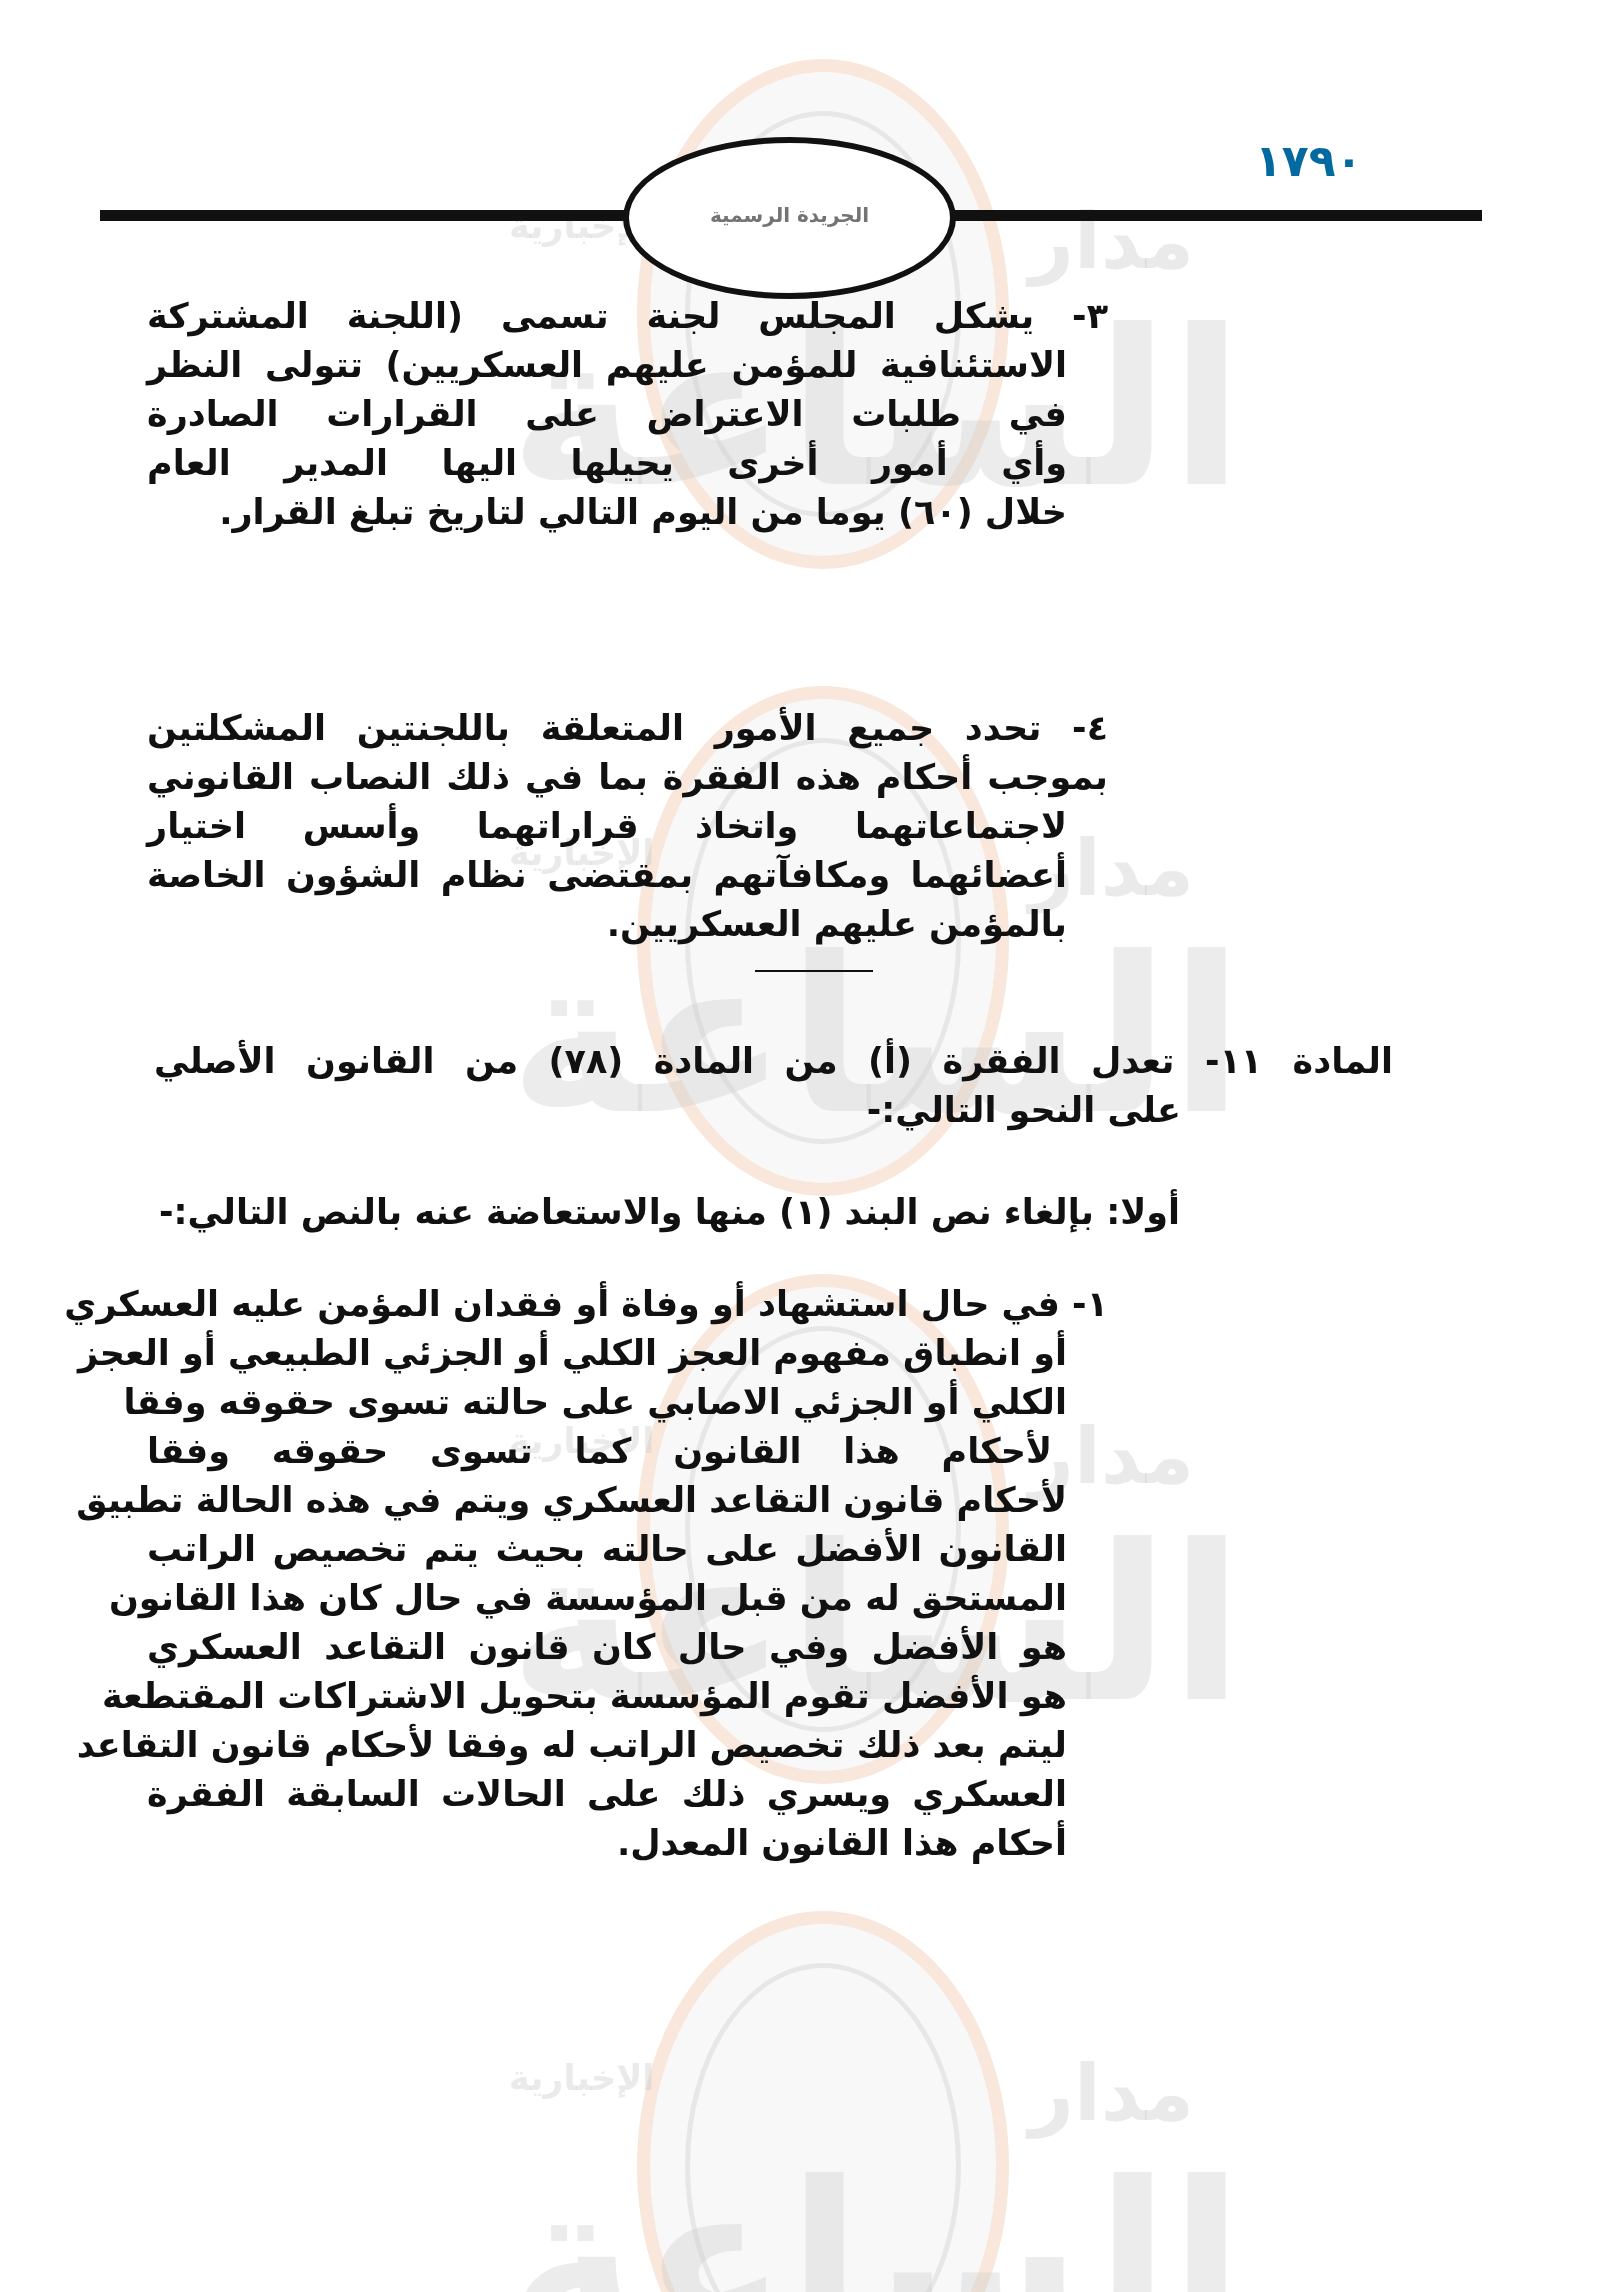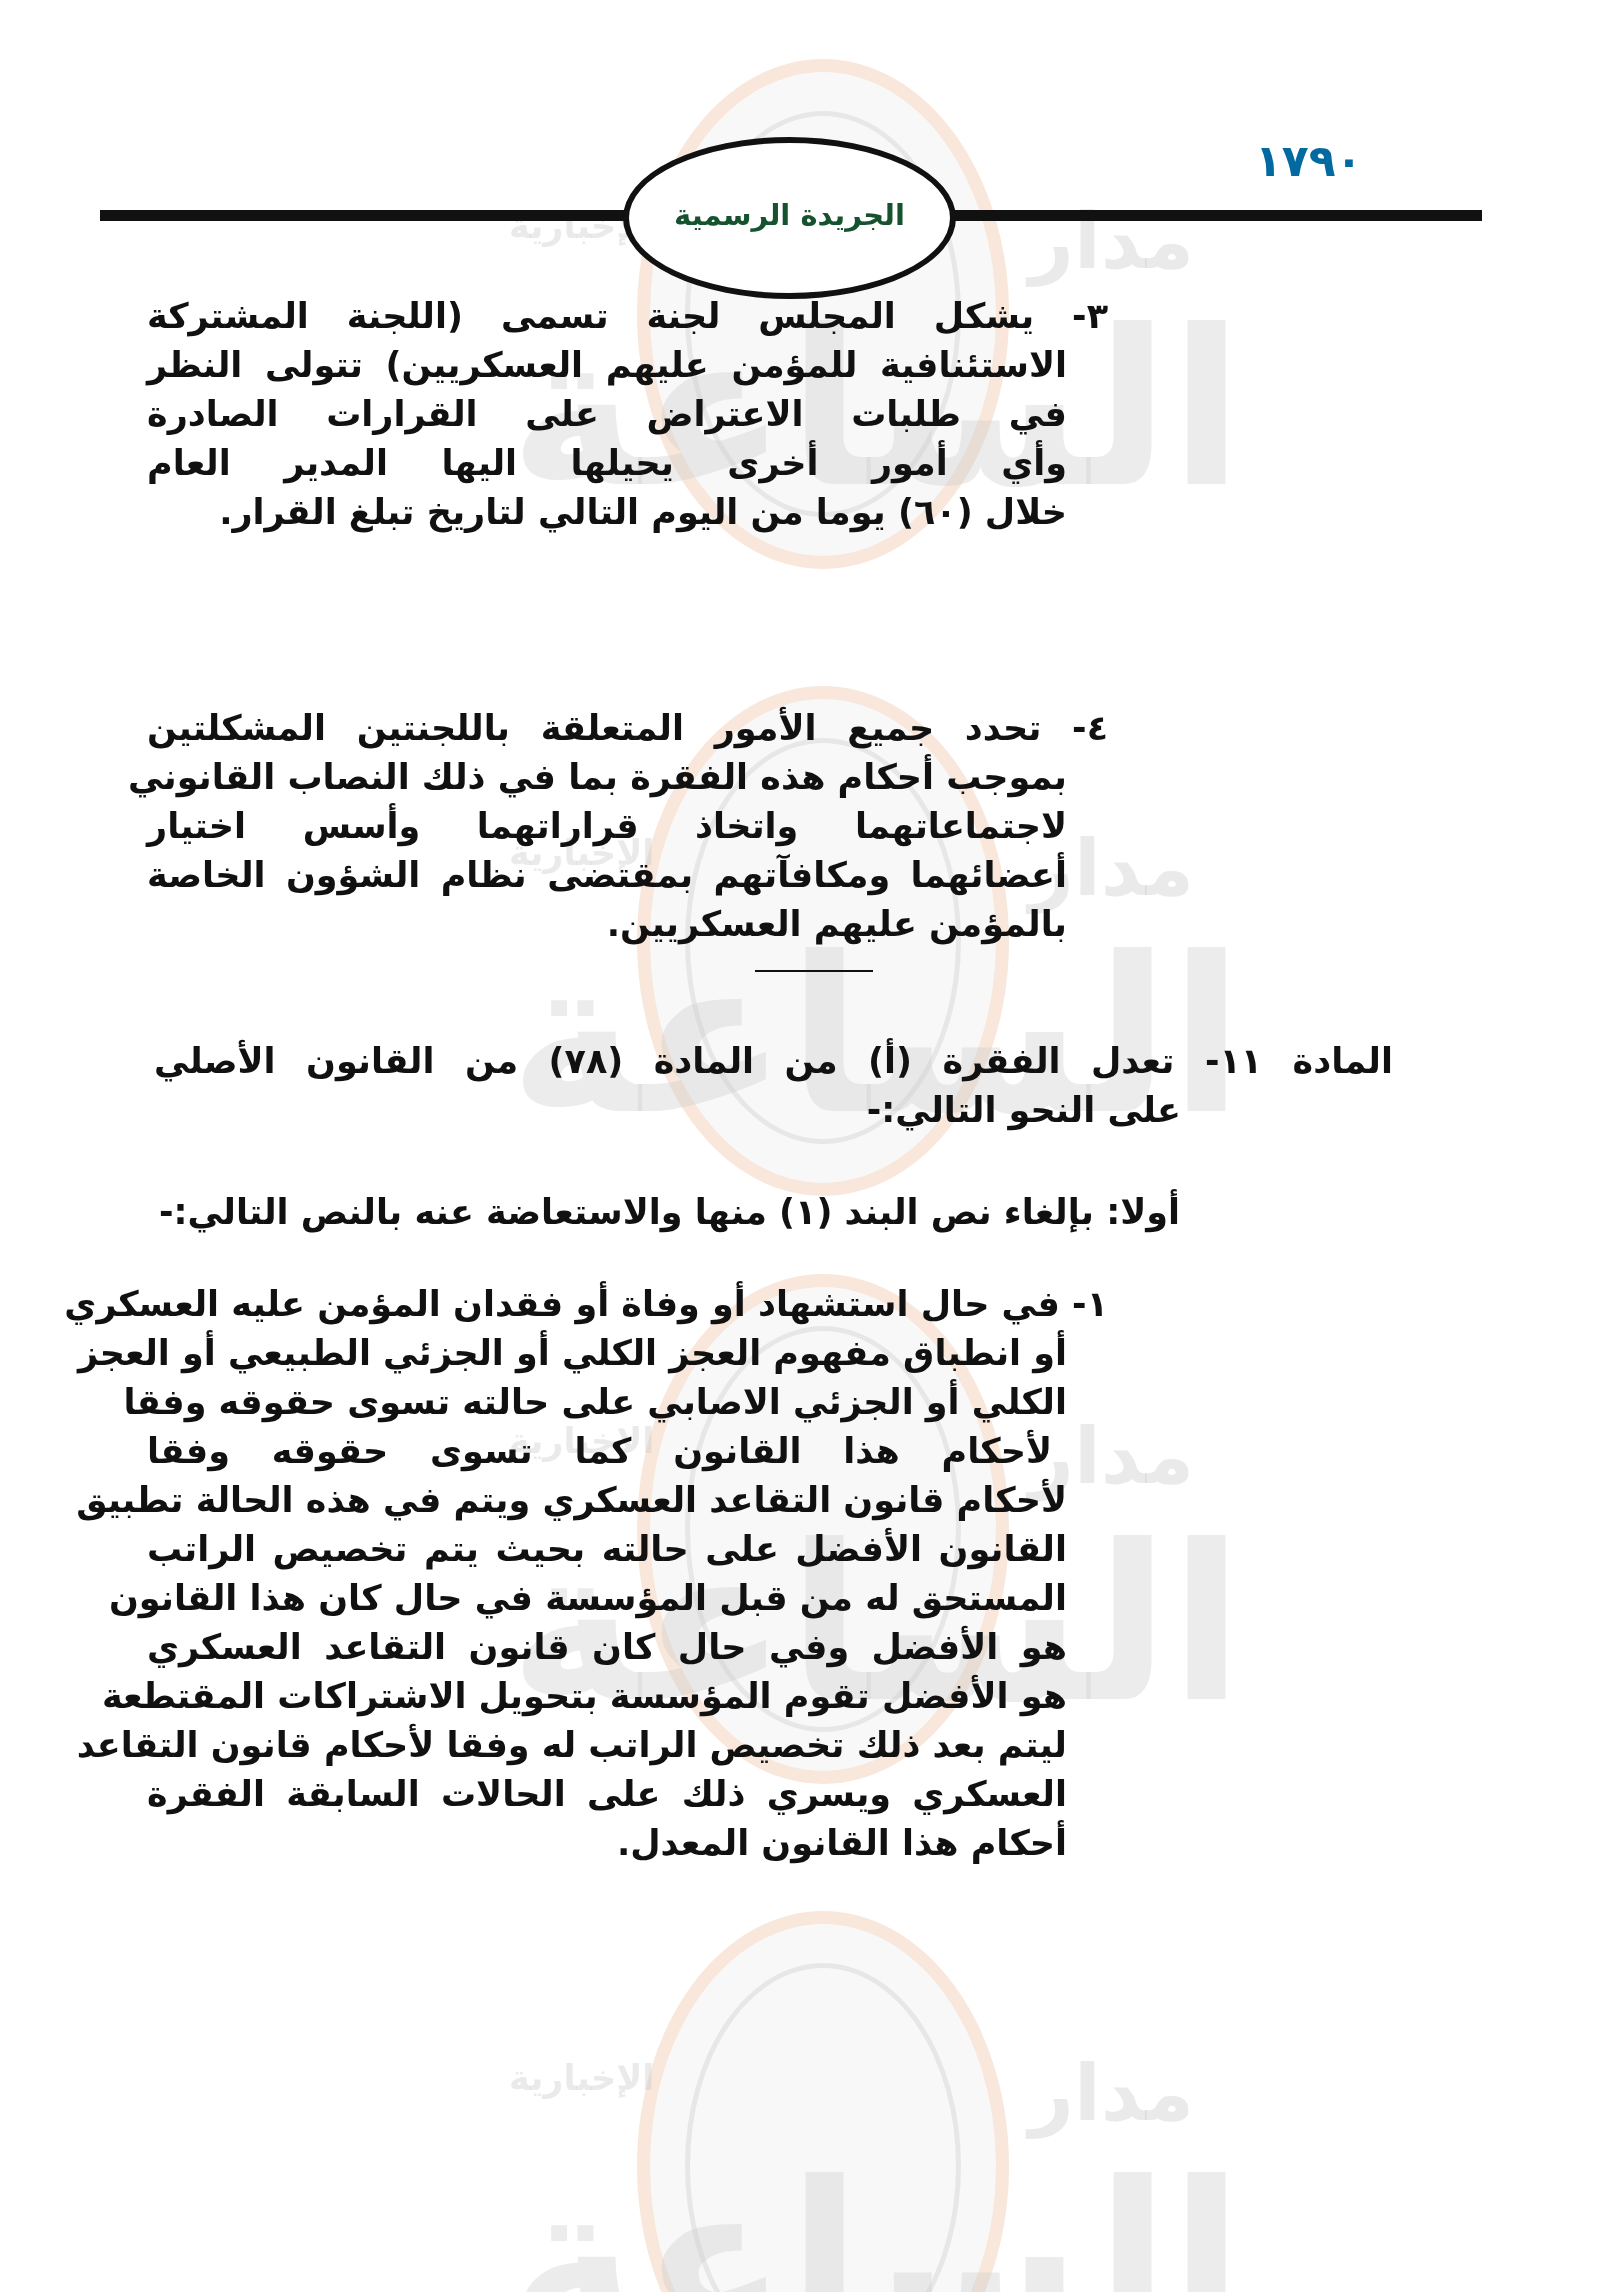--- a/index.html
+++ b/index.html
@@ -38,22 +38,22 @@
   .header-rule {
     position:absolute; left:100px; top:210px; width:1382px; height:10.8px;
     background:#111;
   }
   .header-ellipse {
     position:absolute; left:623px; top:137px; width:333px; height:162px;
     border:6.9px solid #111; border-radius:50%; background:#fff;
     box-sizing:border-box; display:flex; align-items:center; justify-content:center;
   }
   .header-ellipse span {
-    font-family:"DejaVu Sans", sans-serif; font-weight:bold; font-size:29px;
-    color:#14532d; direction:rtl; margin-top:-5.9px;
+    font-family:"DejaVu Sans", sans-serif; font-weight:bold; font-size:20px;
+    color:#737373; direction:rtl; margin-top:-5.9px;
   }
   .para {
     position:absolute; direction:rtl; text-align:justify;
     text-align-last:right;
     font-family:"DejaVu Sans", sans-serif; font-weight:bold;
     font-size:35px; line-height:49px; color:#111;
   }
   .para .line { display:block; white-space:nowrap; text-align:justify; text-align-last:justify; }
   .para .line.last { text-align-last:right; }
   .underline-mark {
@@ -108,21 +108,21 @@
 <div class="para" style="left:147px;top:292px;width:961px;">
   <span class="line">٣- يشكل المجلس لجنة تسمى (اللجنة المشتركة</span>
   <span class="line" style="margin-right:41px;">الاستئنافية للمؤمن عليهم العسكريين) تتولى النظر</span>
   <span class="line" style="margin-right:41px;">في طلبات الاعتراض على القرارات الصادرة</span>
   <span class="line" style="margin-right:41px;">وأي أمور أخرى يحيلها اليها المدير العام</span>
   <span class="line last" style="margin-right:41px;">خلال (٦٠) يوما من اليوم التالي لتاريخ تبلغ القرار.</span>
 </div>
 
 <div class="para" style="left:147px;top:704px;width:961px;">
   <span class="line">٤- تحدد جميع الأمور المتعلقة باللجنتين المشكلتين</span>
-  <span class="line" style="margin-right:41px;">بموجب أحكام هذه الفقرة بما في ذلك النصاب القانوني</span>
+  <span class="line" style="">بموجب أحكام هذه الفقرة بما في ذلك النصاب القانوني</span>
   <span class="line" style="margin-right:41px;">لاجتماعاتهما واتخاذ قراراتهما وأسس اختيار</span>
   <span class="line" style="margin-right:41px;">أعضائهما ومكافآتهم بمقتضى نظام الشؤون الخاصة</span>
   <span class="line last" style="margin-right:41px;">بالمؤمن عليهم العسكريين.</span>
 </div>
 <div class="underline-mark" style="left:755px;top:970px;width:118px;"></div>
 
 <div class="para" style="left:154px;top:1037px;width:1239px;">
   <span class="line">المادة ١١- تعدل الفقرة (أ) من المادة (٧٨) من القانون الأصلي</span>
   <span class="line last" style="margin-right:212px;">على النحو التالي:-</span>
 </div>

